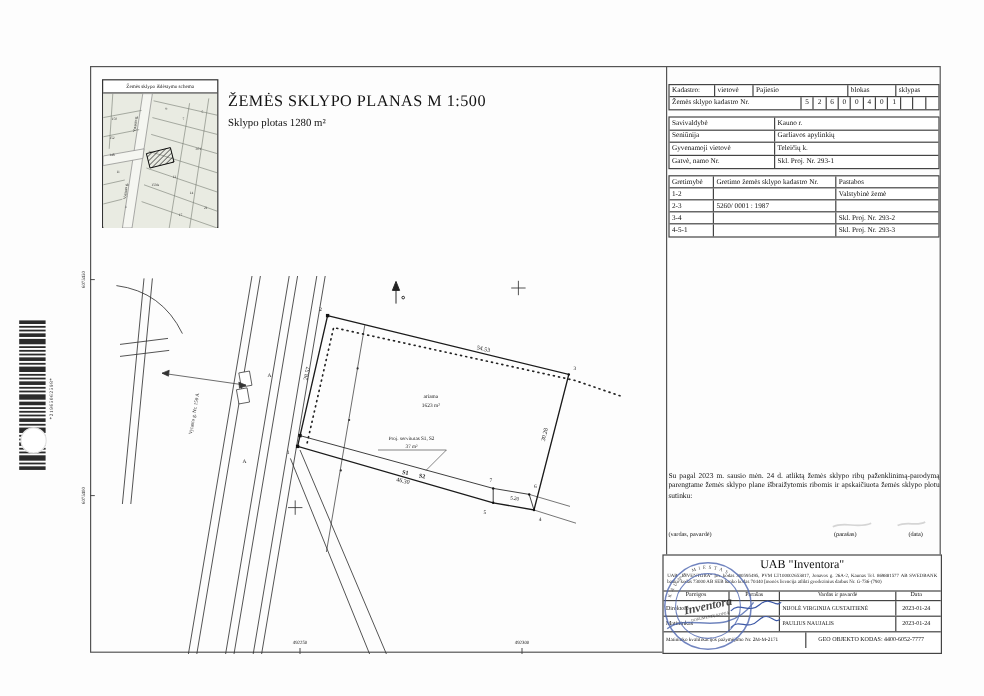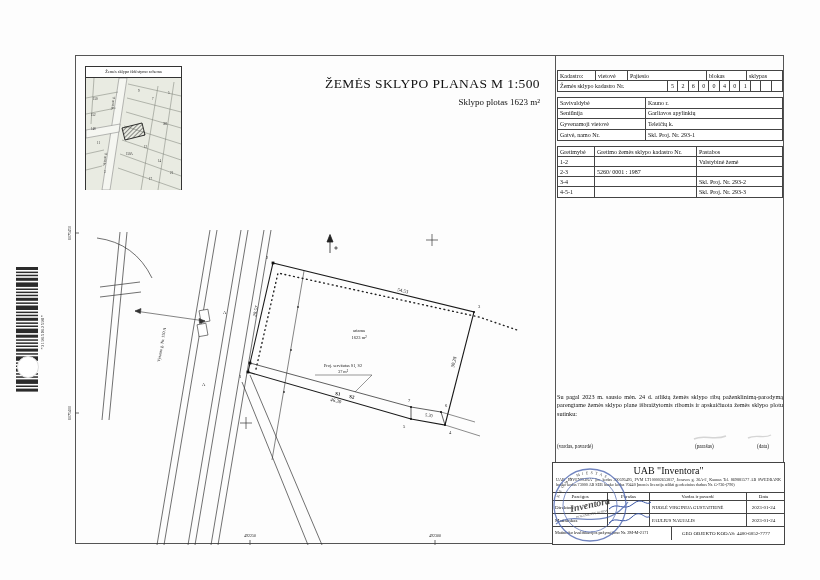--- a/index.html
+++ b/index.html
@@ -3,21 +3,21 @@
 <meta charset="utf-8">
 <style>
   html,body{margin:0;padding:0;}
   body{width:820px;height:580px;position:relative;background:#fdfdfd;
        font-family:"Liberation Serif", serif;color:#111;overflow:hidden;}
   .abs{position:absolute;}
   
   .sheet-frame{left:75px;top:55px;width:709px;height:489px;border:1px solid #555;box-sizing:border-box;}
   .col-divider{left:555px;top:55px;width:1px;height:489px;background:#555;}
   
-  .title-block{left:190px;top:76px;width:350px;text-align:right;}
+  .title-block{left:190px;top:76px;width:350px;text-align:left;}
   .title-main{font-size:13.5px;letter-spacing:.4px;margin:0;font-weight:normal;}
   .title-sub{font-size:9px;margin-top:5px;}
   
   .inset-wrap{left:85px;top:66px;width:97px;height:124px;border:1px solid #333;box-sizing:border-box;background:#fff;}
   .inset-title{height:10px;line-height:10px;text-align:center;font-size:4.3px;border-bottom:1px solid #333;white-space:nowrap;overflow:hidden;}
   
   .tbl{border:1px solid #444;background:#fff;font-size:6px;box-sizing:border-box;}
   .trow{display:flex;border-bottom:1px solid #444;box-sizing:border-box;}
   .trow:last-child{border-bottom:none;}
   .tcell{border-right:1px solid #444;padding:1px 2px;box-sizing:border-box;
@@ -46,21 +46,21 @@
   svg text{font-family:"Liberation Serif", serif;fill:#1a1a1a;}
 </style>
 </head>
 <body>
 
 <div class="abs sheet-frame"></div>
 <div class="abs col-divider"></div>
 
 <div class="abs title-block">
   <div class="title-main">ŽEMĖS SKLYPO PLANAS M 1:500</div>
-  <div class="title-sub">Sklypo plotas 1623 m²</div>
+  <div class="title-sub">Sklypo plotas 1280 m²</div>
 </div>
 
 <div class="abs inset-wrap">
   <div class="inset-title">Žemės sklypo išdėstymo schema</div>
   <svg width="95" height="112" viewBox="0 0 95 112" style="display:block">
     <defs>
       <pattern id="hat" width="3" height="3" patternUnits="userSpaceOnUse" patternTransform="rotate(45)">
         <line x1="0" y1="0" x2="0" y2="3" stroke="#222" stroke-width="1"></line>
       </pattern>
     </defs>

